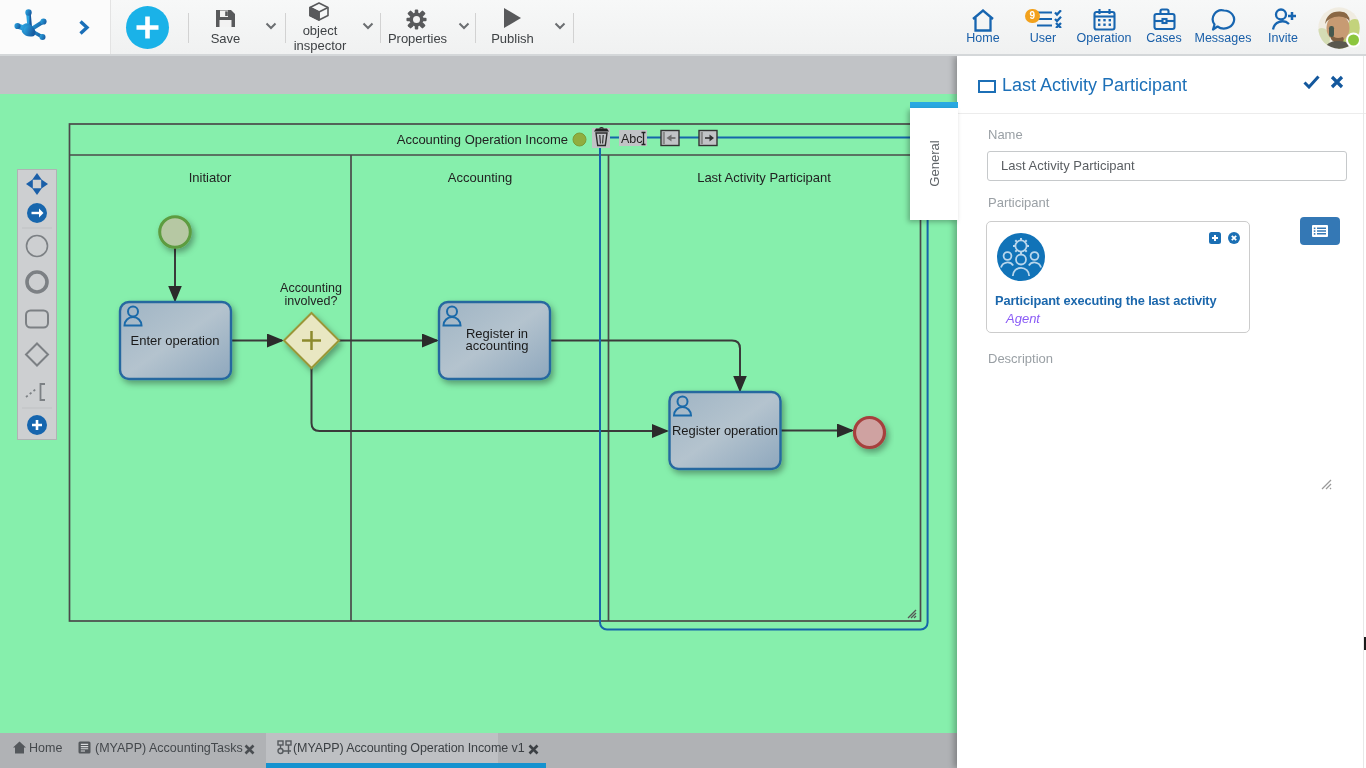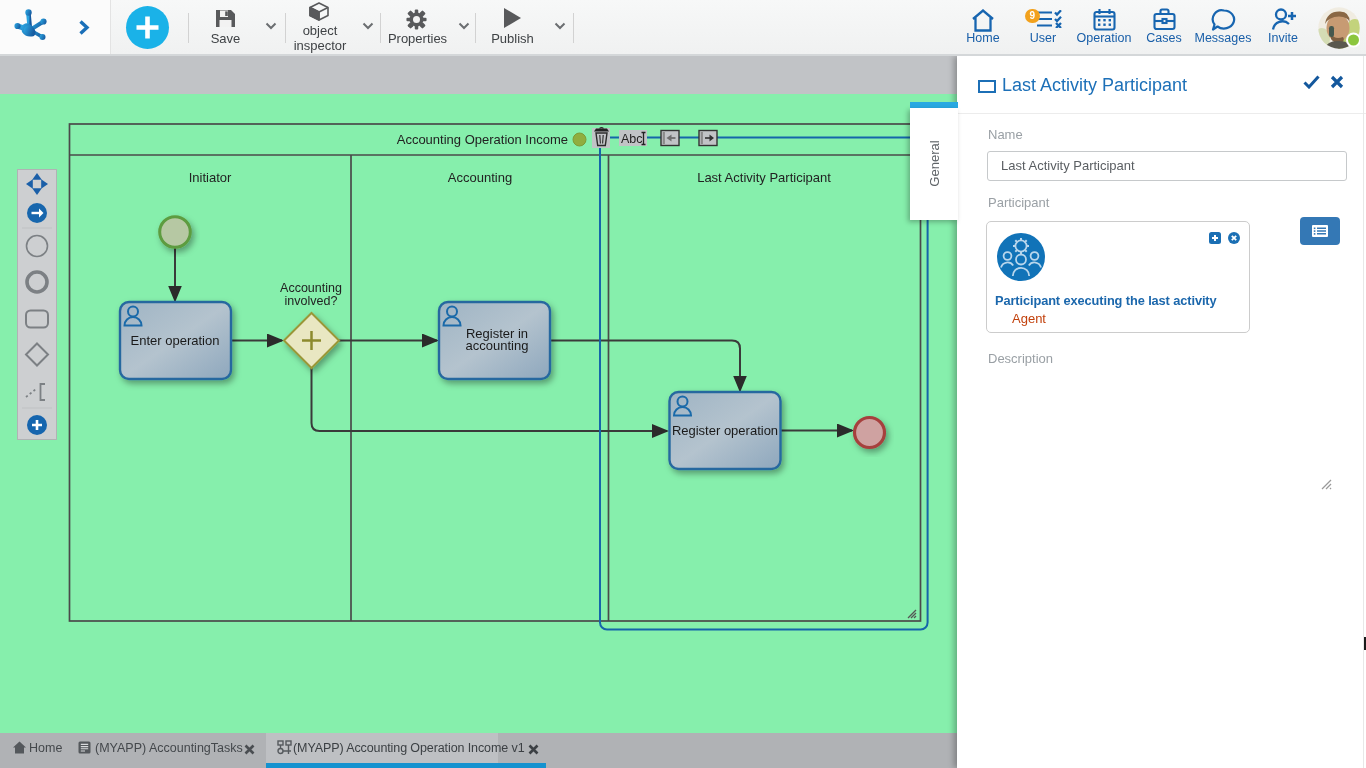--- a/index.html
+++ b/index.html
@@ -401,21 +401,21 @@
     </svg>
     <svg class="abs" style="left:252px;top:176px;" width="12" height="12" viewBox="0 0 12 12">
       <rect width="12" height="12" rx="2.5" fill="#1b6fb4"></rect>
       <path d="M3,6 H9 M6,3 V9" stroke="#fff" stroke-width="2"></path>
     </svg>
     <svg class="abs" style="left:271px;top:176px;" width="12" height="12" viewBox="0 0 12 12">
       <circle cx="6" cy="6" r="6" fill="#1b6fb4"></circle>
       <path d="M3.8,3.8 L8.2,8.2 M8.2,3.8 L3.8,8.2" stroke="#fff" stroke-width="1.8"></path>
     </svg>
     <div class="abs" style="left:38px;top:237px;font-size:12.8px;font-weight:bold;color:#1b67ac;letter-spacing:-0.1px;">Participant executing the last activity</div>
-    <div class="abs" style="left:55px;top:255px;font-size:13px;color:#c2410c;">Agent</div>
+    <div class="abs" style="left:49px;top:255px;font-size:13px;font-style:italic;color:#8b5cf6;">Agent</div>
 
     <div class="abs" style="left:343px;top:161px;width:40px;height:28px;border-radius:4px;background:#3478b5;"></div>
     <svg class="abs" style="left:355px;top:169px;" width="16" height="12" viewBox="0 0 16 12">
       <rect width="16" height="12" rx="1" fill="#fff"></rect>
       <g stroke="#3478b5" stroke-width="1.4">
         <path d="M5,3.2 H14 M5,6 H14 M5,8.8 H14"></path>
       </g>
       <g fill="#3478b5">
         <rect x="1.8" y="2.5" width="1.6" height="1.6"></rect>
           <rect x="1.8" y="5.3" width="1.6" height="1.6"></rect>

